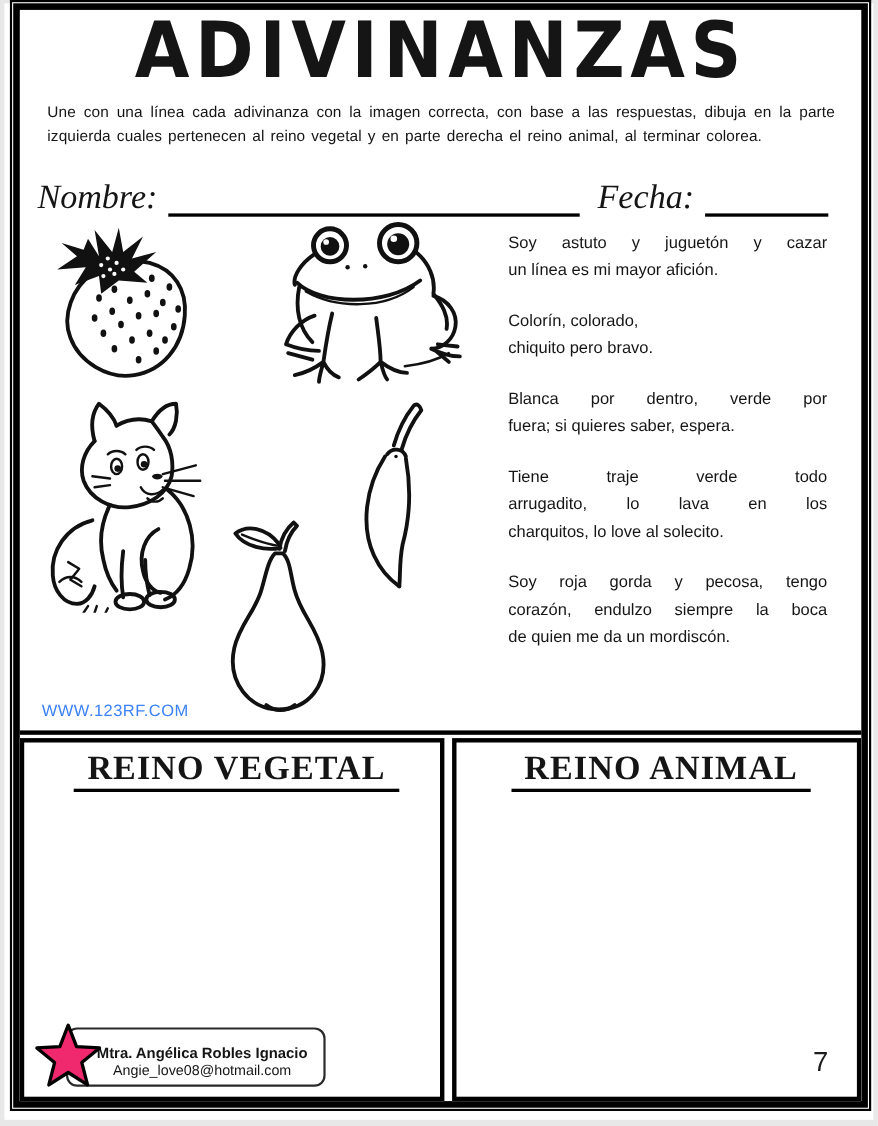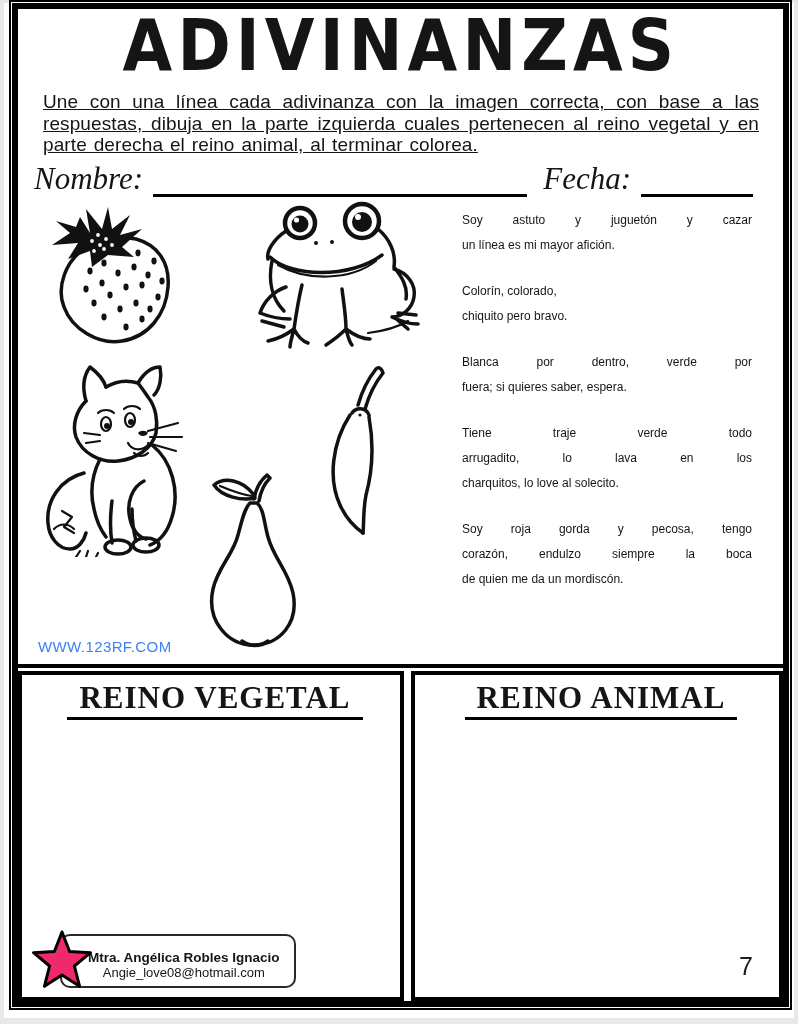--- a/index.html
+++ b/index.html
@@ -16,38 +16,38 @@
   }
   
   .title-wrap{position:absolute;top:3px;left:0;right:0;text-align:center;}
   .title{
     display:inline-block;font-family:"DejaVu Sans",sans-serif;font-weight:900;
     font-size:63px;line-height:62px;letter-spacing:5px;
     transform:scale(1.02,1.12);transform-origin:center top;white-space:nowrap;
   }
   .instructions{
     position:absolute;left:25px;top:82px;width:716px;
-    font-size:19px;line-height:21.6px;text-align:justify;
-    letter-spacing:0.1px;word-spacing:1.5px;text-decoration:underline;
+    font-size:14px;line-height:21.6px;text-align:justify;
+    letter-spacing:0.1px;word-spacing:1.5px;
   }
   .name-row{position:absolute;left:16px;top:144px;right:30px;display:flex;align-items:flex-end;height:44px;}
   .script{font-family:Liberation Serif, serif;font-style:italic;font-size:31px;line-height:36px;white-space:nowrap;}
   .wline{border-bottom:3px solid #000;height:34px;}
   .line-name{flex:1;margin:0 16px 0 10px;}
   .line-date{width:112px;margin-left:10px;}
   
   .art{position:absolute;}
   .art svg{display:block;}
   .lineart{fill:none;stroke:#111;stroke-width:3.5;stroke-linecap:round;stroke-linejoin:round;}
   .thin{stroke-width:2.2;}
   .inkfill{fill:#111;stroke:none;}
   .watermark{position:absolute;left:20px;top:629px;font-size:15px;letter-spacing:0.4px;color:#3b82f6;}
   
   .riddles-col{position:absolute;left:444px;top:199px;width:290px;}
-  .riddle{margin-bottom:21px;font-size:12px;line-height:25px;}
+  .riddle{margin-bottom:21px;font-size:15px;line-height:25px;}
   .rline{white-space:nowrap;}
   .jl{white-space:normal;text-align:justify;text-align-last:justify;}
   
   .bottom{position:absolute;left:0;right:0;top:655px;bottom:0;}
   .rule{height:4px;background:#000;}
   .boxes{position:absolute;left:0;right:0;top:7px;bottom:0;display:flex;gap:7px;}
   .kbox{border:4px solid #000;box-sizing:border-box;position:relative;background:#fff;}
   .kbox.vegetal{width:386px;}
   .kbox.animal{flex:1;}
   .ktitle-wrap{text-align:center;margin-top:5px;margin-left:8px;}

